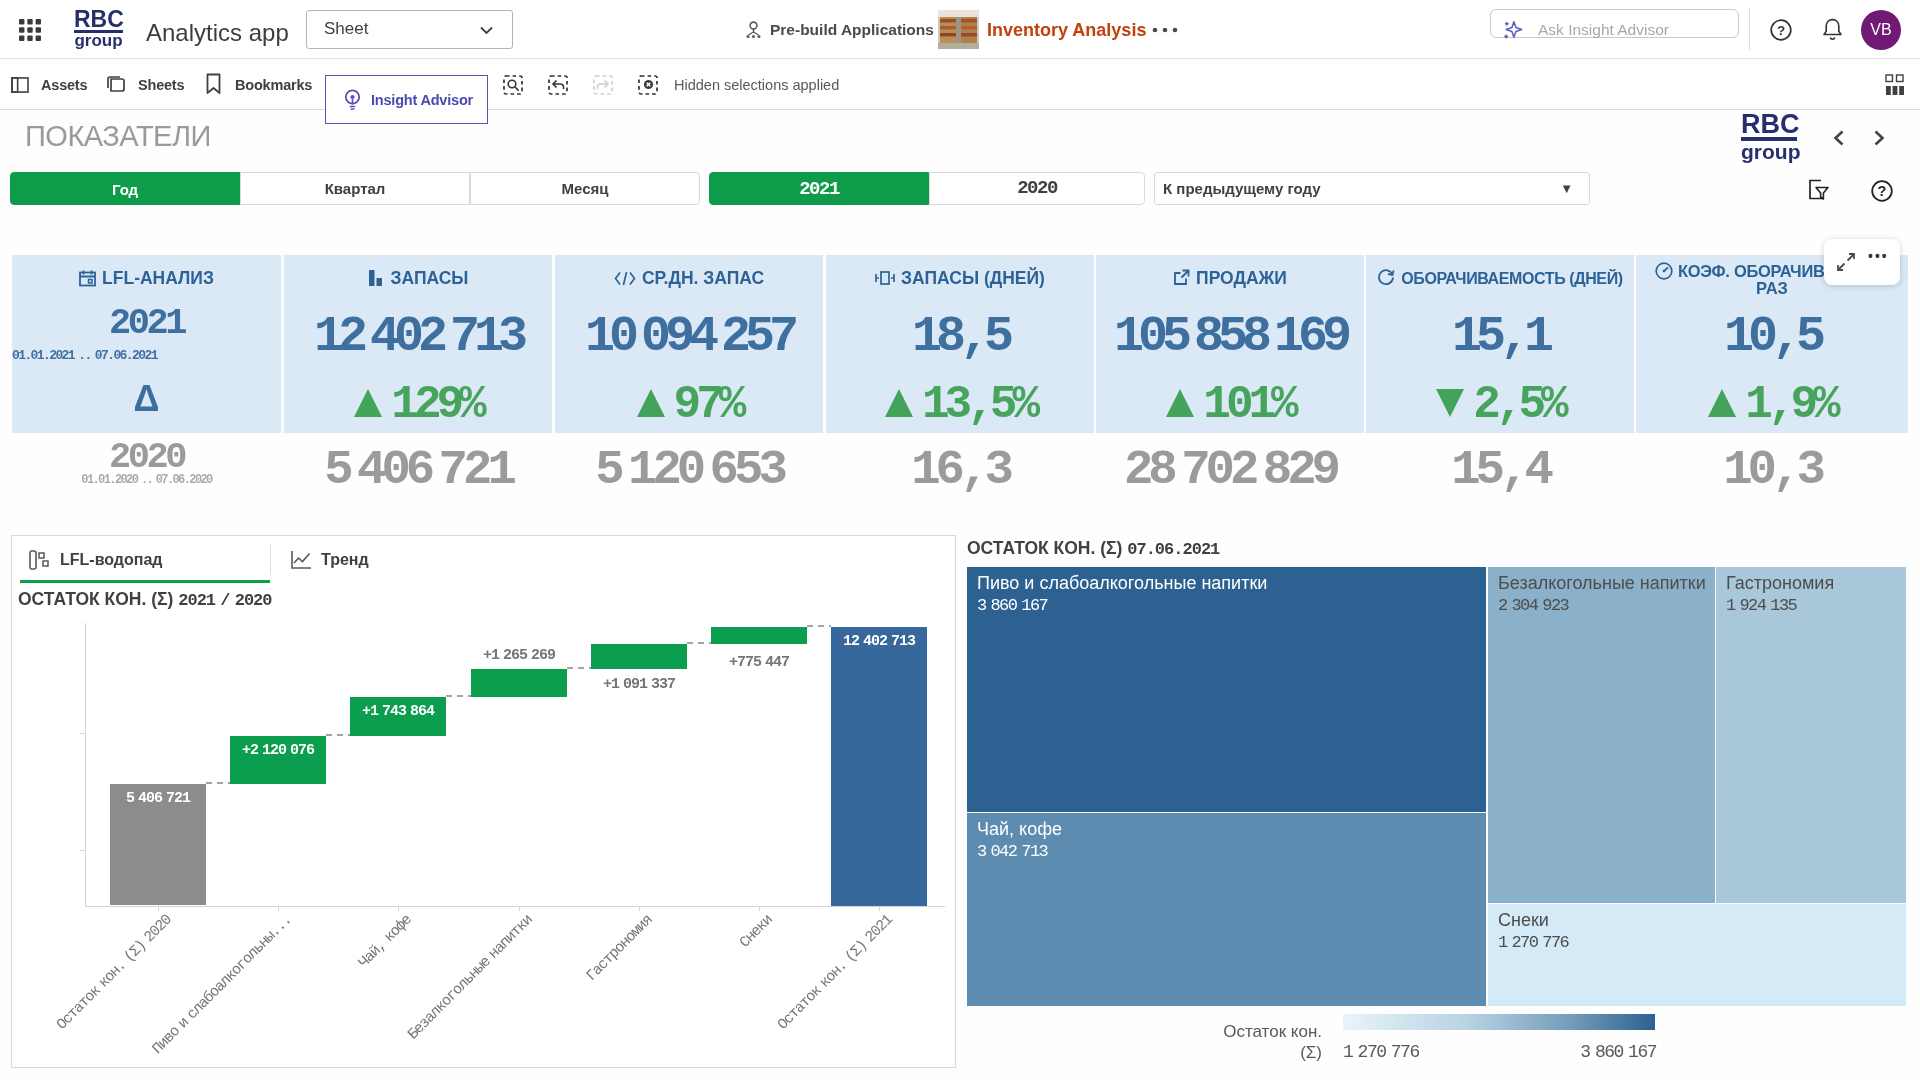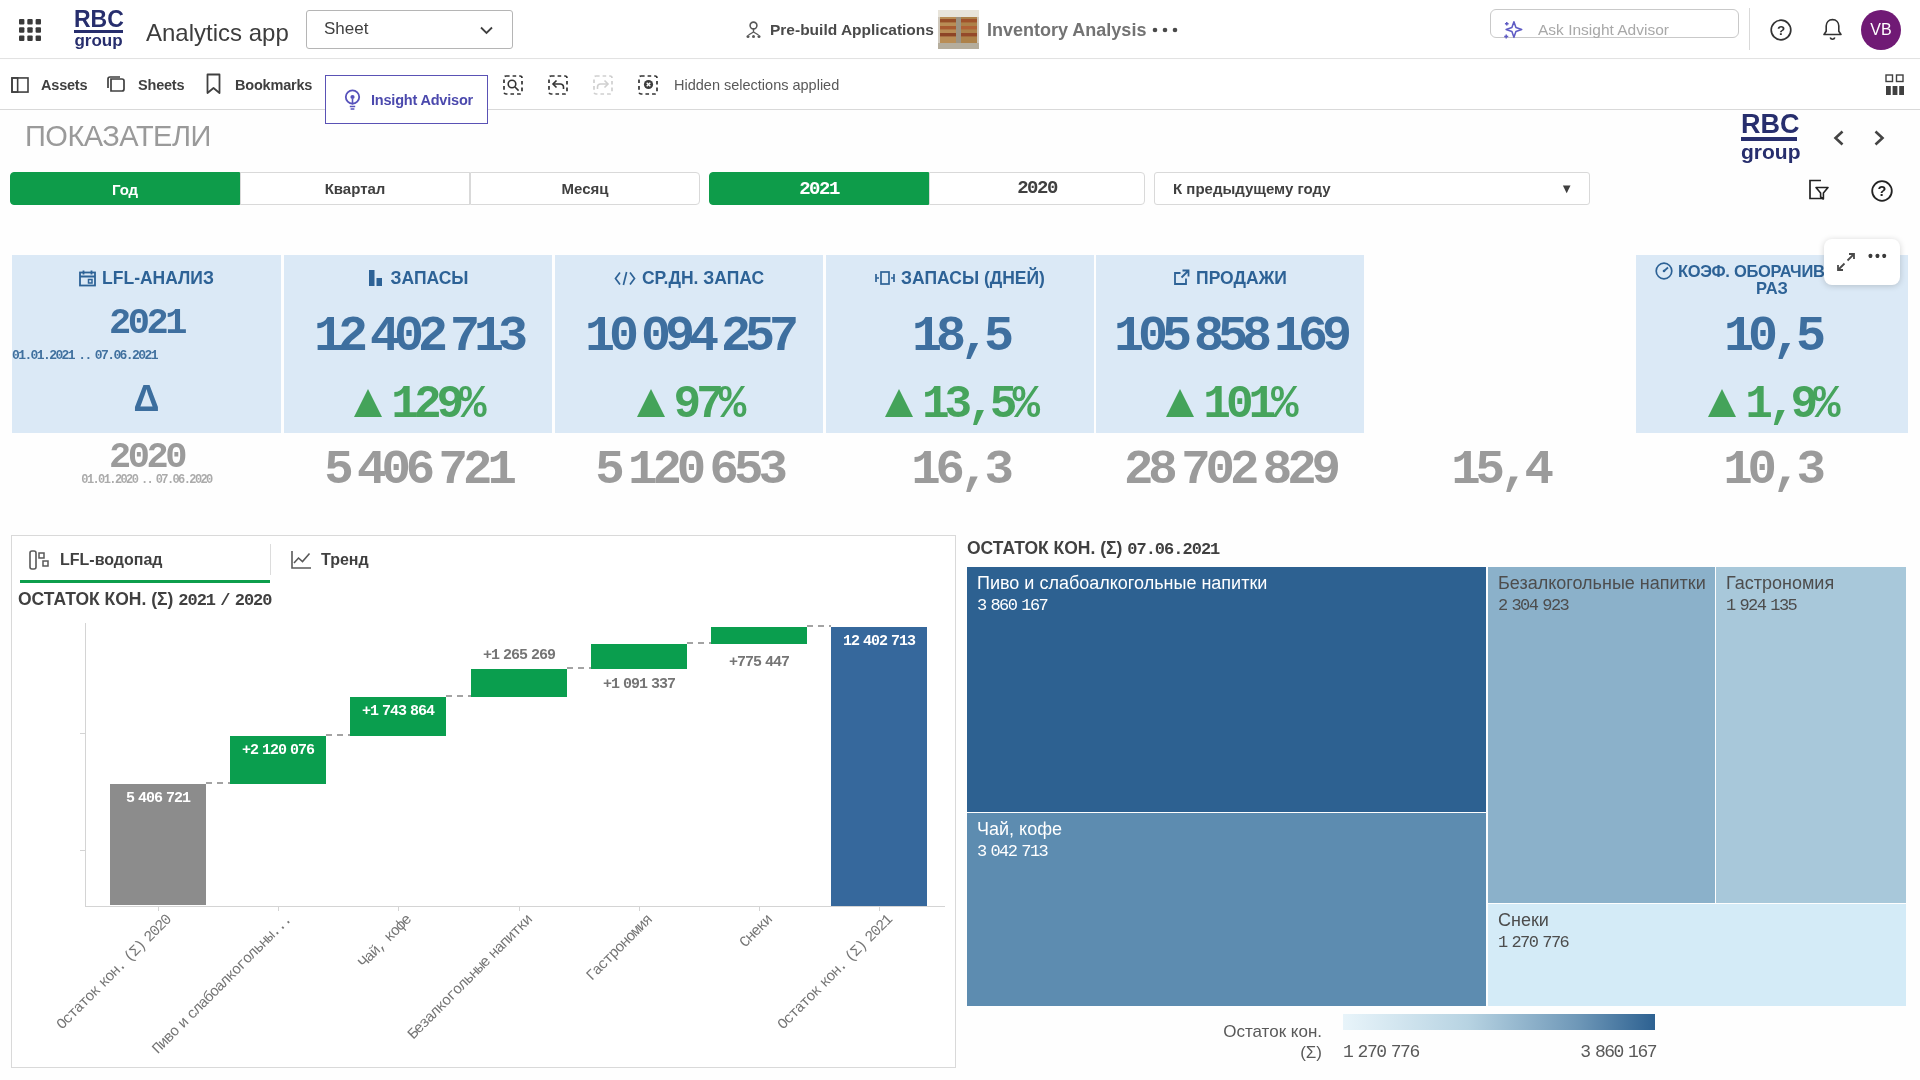--- a/index.html
+++ b/index.html
@@ -89,21 +89,21 @@
     <rect x="23" y="7" width="16" height="26" fill="#ad8149"></rect>
     <rect x="2" y="9" width="16" height="3.4" fill="#974e28"></rect>
         <rect x="2" y="16" width="16" height="3.4" fill="#a85a30"></rect>
         <rect x="2" y="23" width="16" height="3.4" fill="#8d4526"></rect>
     <rect x="23" y="9" width="16" height="3.4" fill="#a0522b"></rect>
         <rect x="23" y="16" width="16" height="3.4" fill="#b06136"></rect>
         <rect x="23" y="23" width="16" height="3.4" fill="#94492a"></rect>
     <rect x="18" y="7" width="5" height="26" fill="#9c9484"></rect>
     <rect x="0" y="33" width="41" height="6" fill="#b5ad9c"></rect>
   </svg>
-  <div class="abs" style="left:987px;top:20px;font-size:18px;font-weight:bold;color:#737373;">Inventory Analysis</div>
+  <div class="abs" style="left:987px;top:20px;font-size:18px;font-weight:bold;color:#c2410c;">Inventory Analysis</div>
   <svg class="abs" style="left:1152px;top:27px" width="26" height="6" viewBox="0 0 26 6">
         <circle cx="3" cy="3" r="2.3" fill="#4a4a4a"></circle>
         <circle cx="13" cy="3" r="2.3" fill="#4a4a4a"></circle>
         <circle cx="23" cy="3" r="2.3" fill="#4a4a4a"></circle>
       </svg>
 
   <div class="abs" style="left:1490px;top:9px;width:249px;height:29px;border:1px solid #c9c9c9;border-radius:6px;background:#fff;">
     <svg class="abs" style="left:11px;top:9px" width="22" height="22" viewBox="0 0 24 24">
       <path d="M13 3 L15.2 9.3 L21.5 11.5 L15.2 13.7 L13 20 L10.8 13.7 L4.5 11.5 L10.8 9.3 Z" fill="none" stroke="#5f5cc4" stroke-width="1.7" stroke-linejoin="round"></path>
       <path d="M5.2 3.2 v4 M3.2 5.2 h4" stroke="#5f5cc4" stroke-width="1.6"></path>
@@ -190,21 +190,21 @@
     </svg>
 <svg class="abs" style="left:1874px;top:130px" width="11" height="16" viewBox="0 0 11 16">
       <path d="M1.5 1.5 L8.5 8 L1.5 14.5" fill="none" stroke="#444" stroke-width="2.6"></path>
     </svg>
 
 <div class="fbtn green" style="left:10px;width:230px;border-radius:4px 0 0 4px;">Год</div>
 <div class="fbtn" style="left:240px;width:230px;">Квартал</div>
 <div class="fbtn" style="left:470px;width:230px;border-radius:0 4px 4px 0;">Месяц</div>
 <div class="fbtn green mono" style="left:709px;width:220px;font-size:19px;letter-spacing:-1.5px;border-radius:4px 0 0 4px;">2021</div>
 <div class="fbtn mono" style="left:929px;width:216px;font-size:19px;letter-spacing:-1.5px;border-radius:0 4px 4px 0;">2020</div>
-<div class="fbtn" style="left:1154px;width:436px;text-align:left;padding-left:18px;border-radius:3px;">К предыдущему году
+<div class="fbtn" style="left:1154px;width:436px;text-align:left;padding-left:8px;border-radius:3px;">К предыдущему году
   <span style="position:absolute;right:16px;top:0;font-size:13px;color:#404040;">▼</span>
 </div>
 <svg class="abs" style="left:1808px;top:179px" width="21" height="21" viewBox="0 0 21 21">
   <path d="M13 1.5 H2 v18 h12.5 V10" fill="none" stroke="#222" stroke-width="1.7"></path>
   <path d="M8 8.5 h12 l-4.6 5.5 v6 l-2.8-2 v-4 z" fill="#fff" stroke="#222" stroke-width="1.6" stroke-linejoin="round"></path>
 </svg>
 <svg class="abs" style="left:1871px;top:180px" width="22" height="22" viewBox="0 0 22 22">
   <circle cx="11" cy="11" r="9.8" fill="none" stroke="#222" stroke-width="1.8"></circle>
   <text x="11" y="16" text-anchor="middle" font-family="Liberation Sans" font-size="14.5" font-weight="bold" fill="#222">?</text>
 </svg>
@@ -253,20 +253,29 @@
 <div class="kcol" style="left:1096px;width:268px;">
   <div class="khead">
     <svg width="17" height="17" viewBox="0 0 17 17" style="vertical-align:-2px;margin-right:6px;">
       <path d="M13 9.5 V15 H2 V4 h5.5" fill="none" stroke="#2d6296" stroke-width="1.8"></path>
       <path d="M9.5 1.5 h6 v6 M15.5 1.5 L8.5 8.5" fill="none" stroke="#2d6296" stroke-width="1.8"></path>
     </svg>ПРОДАЖИ</div>
   <div class="kmain mono">105 858 169</div>
   <div class="kdelta mono"><span class="tri triup"></span>101%</div>
 </div>
 
+<div class="kcol" style="left:1366px;width:268px;">
+  <div class="khead">
+    <svg width="18" height="17" viewBox="0 0 18 17" style="vertical-align:-2px;margin-right:6px;">
+      <path d="M15.5 5.5 A7 7 0 1 0 16 8.5" fill="none" stroke="#2d6296" stroke-width="1.8"></path>
+      <path d="M16.5 1.5 L15.5 6 L11 5" fill="none" stroke="#2d6296" stroke-width="1.8"></path>
+    </svg><span style="font-size:16px;letter-spacing:-0.4px;">ОБОРАЧИВАЕМОСТЬ (ДНЕЙ)</span></div>
+  <div class="kmain mono">15,1</div>
+  <div class="kdelta mono"><span class="tri tridn"></span>2,5%</div>
+</div>
 
 <div class="kcol" style="left:1636px;width:272px;overflow:hidden;">
   <div class="khead" style="text-align:left;left:19px;right:auto;top:6px;">
     <svg width="18" height="18" viewBox="0 0 18 18" style="vertical-align:-3px;margin-right:5px;">
       <circle cx="9" cy="9" r="7.8" fill="none" stroke="#2d6296" stroke-width="1.7"></circle>
       <path d="M9 9 L13 5.5" stroke="#2d6296" stroke-width="1.7"></path>
           <circle cx="9" cy="9" r="1.3" fill="#2d6296"></circle>
     </svg><span style="font-size:16.5px;letter-spacing:-0.3px;">КОЭФ. ОБОРАЧИВАЕМО</span></div>
   <div class="abs" style="top:24px;left:0;right:0;text-align:center;font-size:16.5px;font-weight:bold;color:#2d6296;">РАЗ</div>
   <div class="kmain mono" style="top:57px;">10,5</div>

